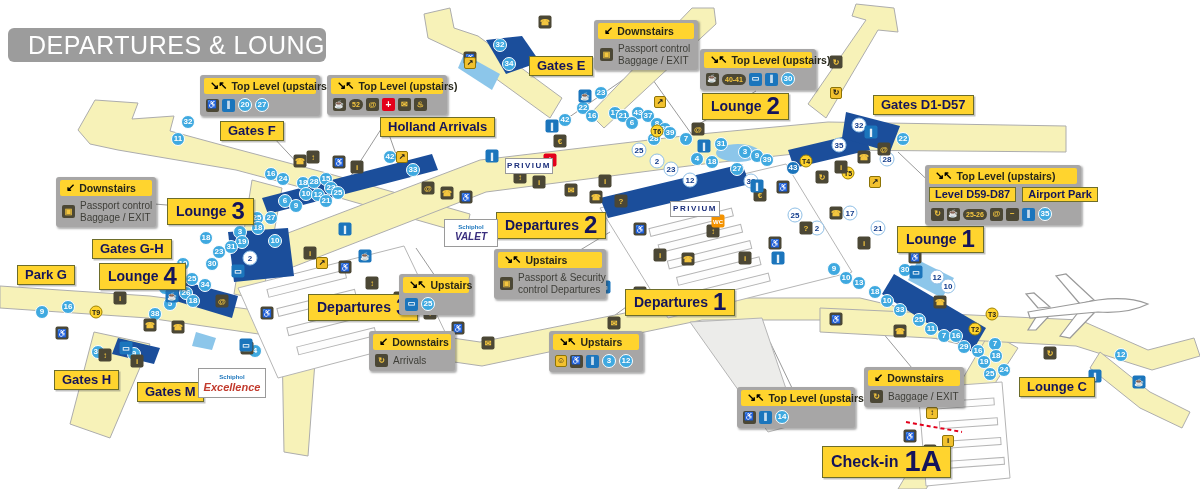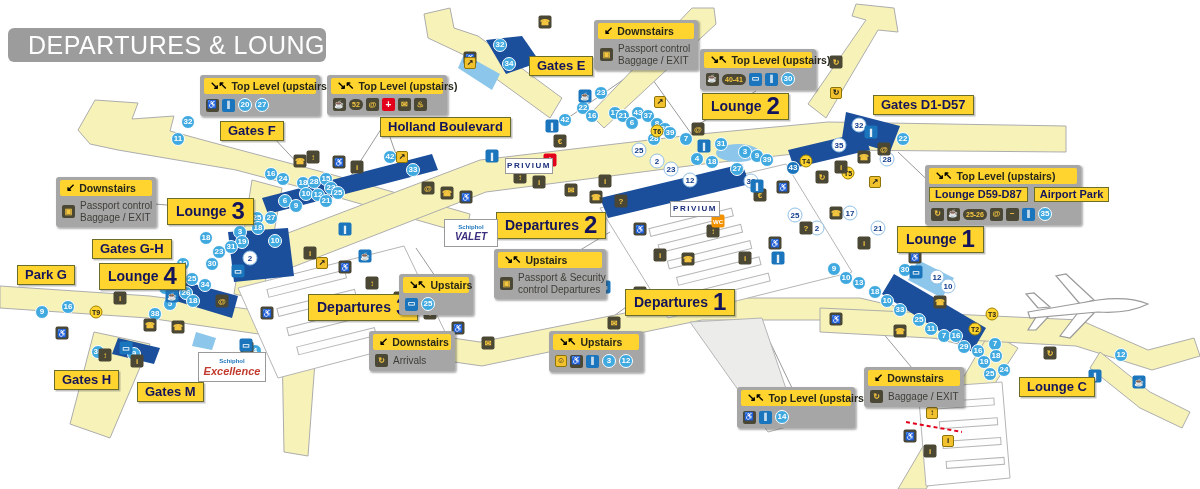--- a/index.html
+++ b/index.html
@@ -354,21 +354,21 @@
   <div class="titlebar">DEPARTURES &amp; LOUNGES</div>
 
   <div class="glabel" style="left:220px;top:121px;">Gates F</div>
   <div class="glabel" style="left:529px;top:56px;">Gates E</div>
   <div class="glabel" style="left:17px;top:265px;">Park G</div>
   <div class="glabel" style="left:92px;top:239px;">Gates G-H</div>
   <div class="glabel" style="left:54px;top:370px;">Gates H</div>
   <div class="glabel" style="left:137px;top:382px;">Gates M</div>
   <div class="glabel" style="left:1019px;top:377px;">Lounge C</div>
   <div class="glabel" style="left:873px;top:95px;">Gates D1-D57</div>
-  <div class="glabel" style="left:380px;top:117px;">Holland Boulevard</div>
+  <div class="glabel" style="left:380px;top:117px;">Holland Arrivals</div>
 
   <div class="glabel big" style="left:897px;top:226px;">
     <span class="word">Lounge</span>
       <span class="num">1</span>
   </div>
   <div class="glabel big" style="left:702px;top:93px;">
     <span class="word">Lounge</span>
       <span class="num">2</span>
   </div>
   <div class="glabel big" style="left:167px;top:198px;">
@@ -386,20 +386,24 @@
   </div>
   <div class="glabel big" style="left:496px;top:212px;">
     <span class="word">Departures</span>
       <span class="num">2</span>
   </div>
   <div class="glabel big" style="left:308px;top:294px;">
     <span class="word">Departures</span>
       <span class="num">3</span>
   </div>
 
+  <div class="glabel big checkin" style="left:822px;top:446px;">
+    <span class="word">Check-in</span>
+      <span class="num">1A</span>
+  </div>
 
   <div class="callout" style="left:200px;top:75px;width:112px;">
     <div class="co-head">
         <span class="arr">↘↖</span>
         <span>Top Level (upstairs)</span>
       </div>
     <div class="co-icons">
         <span class="mk s k-d">♿</span>
         <span class="mk s k-bl">∥</span>
         <span class="mk s k-c">20</span>
@@ -461,21 +465,21 @@
         <span class="mk s k-c">30</span>
       </div>
   </div>
 
   <div class="callout" style="left:925px;top:165px;width:148px;">
     <div class="co-head">
         <span class="arr">↘↖</span>
         <span>Top Level (upstairs)</span>
       </div>
     <div class="co-minis">
-      <span class="mini-label">Lounge D59-D87</span>
+      <span class="mini-label">Level D59-D87</span>
       <span class="mini-label">Airport Park</span>
     </div>
     <div class="co-icons">
         <span class="mk s k-d">↻</span>
         <span class="mk s k-d">☕</span>
         <span class="mk s k-dp">25-26</span>
         <span class="mk s k-d">@</span>
         <span class="mk s k-d">−</span>
         <span class="mk s k-bl">∥</span>
         <span class="mk s k-c">35</span>
@@ -561,18 +565,18 @@
   <div class="wbox" style="left:444px;top:219px;width:44px;height:24px;">
     <span class="sch">Schiphol</span>
     <span class="valet">VALET</span>
   </div>
   <div class="wbox" style="left:505px;top:158px;width:38px;height:12px;">
     <span class="priv">PRIVIUM</span>
   </div>
   <div class="wbox" style="left:670px;top:201px;width:40px;height:12px;">
     <span class="priv">PRIVIUM</span>
   </div>
-  <div class="wbox" style="left:198px;top:352px;width:58px;height:26px;">
+  <div class="wbox" style="left:198px;top:368px;width:58px;height:26px;">
     <span class="sch">Schiphol</span>
     <span class="exc">Excellence</span>
   </div>
 
 </div>
 
 </body></html>

